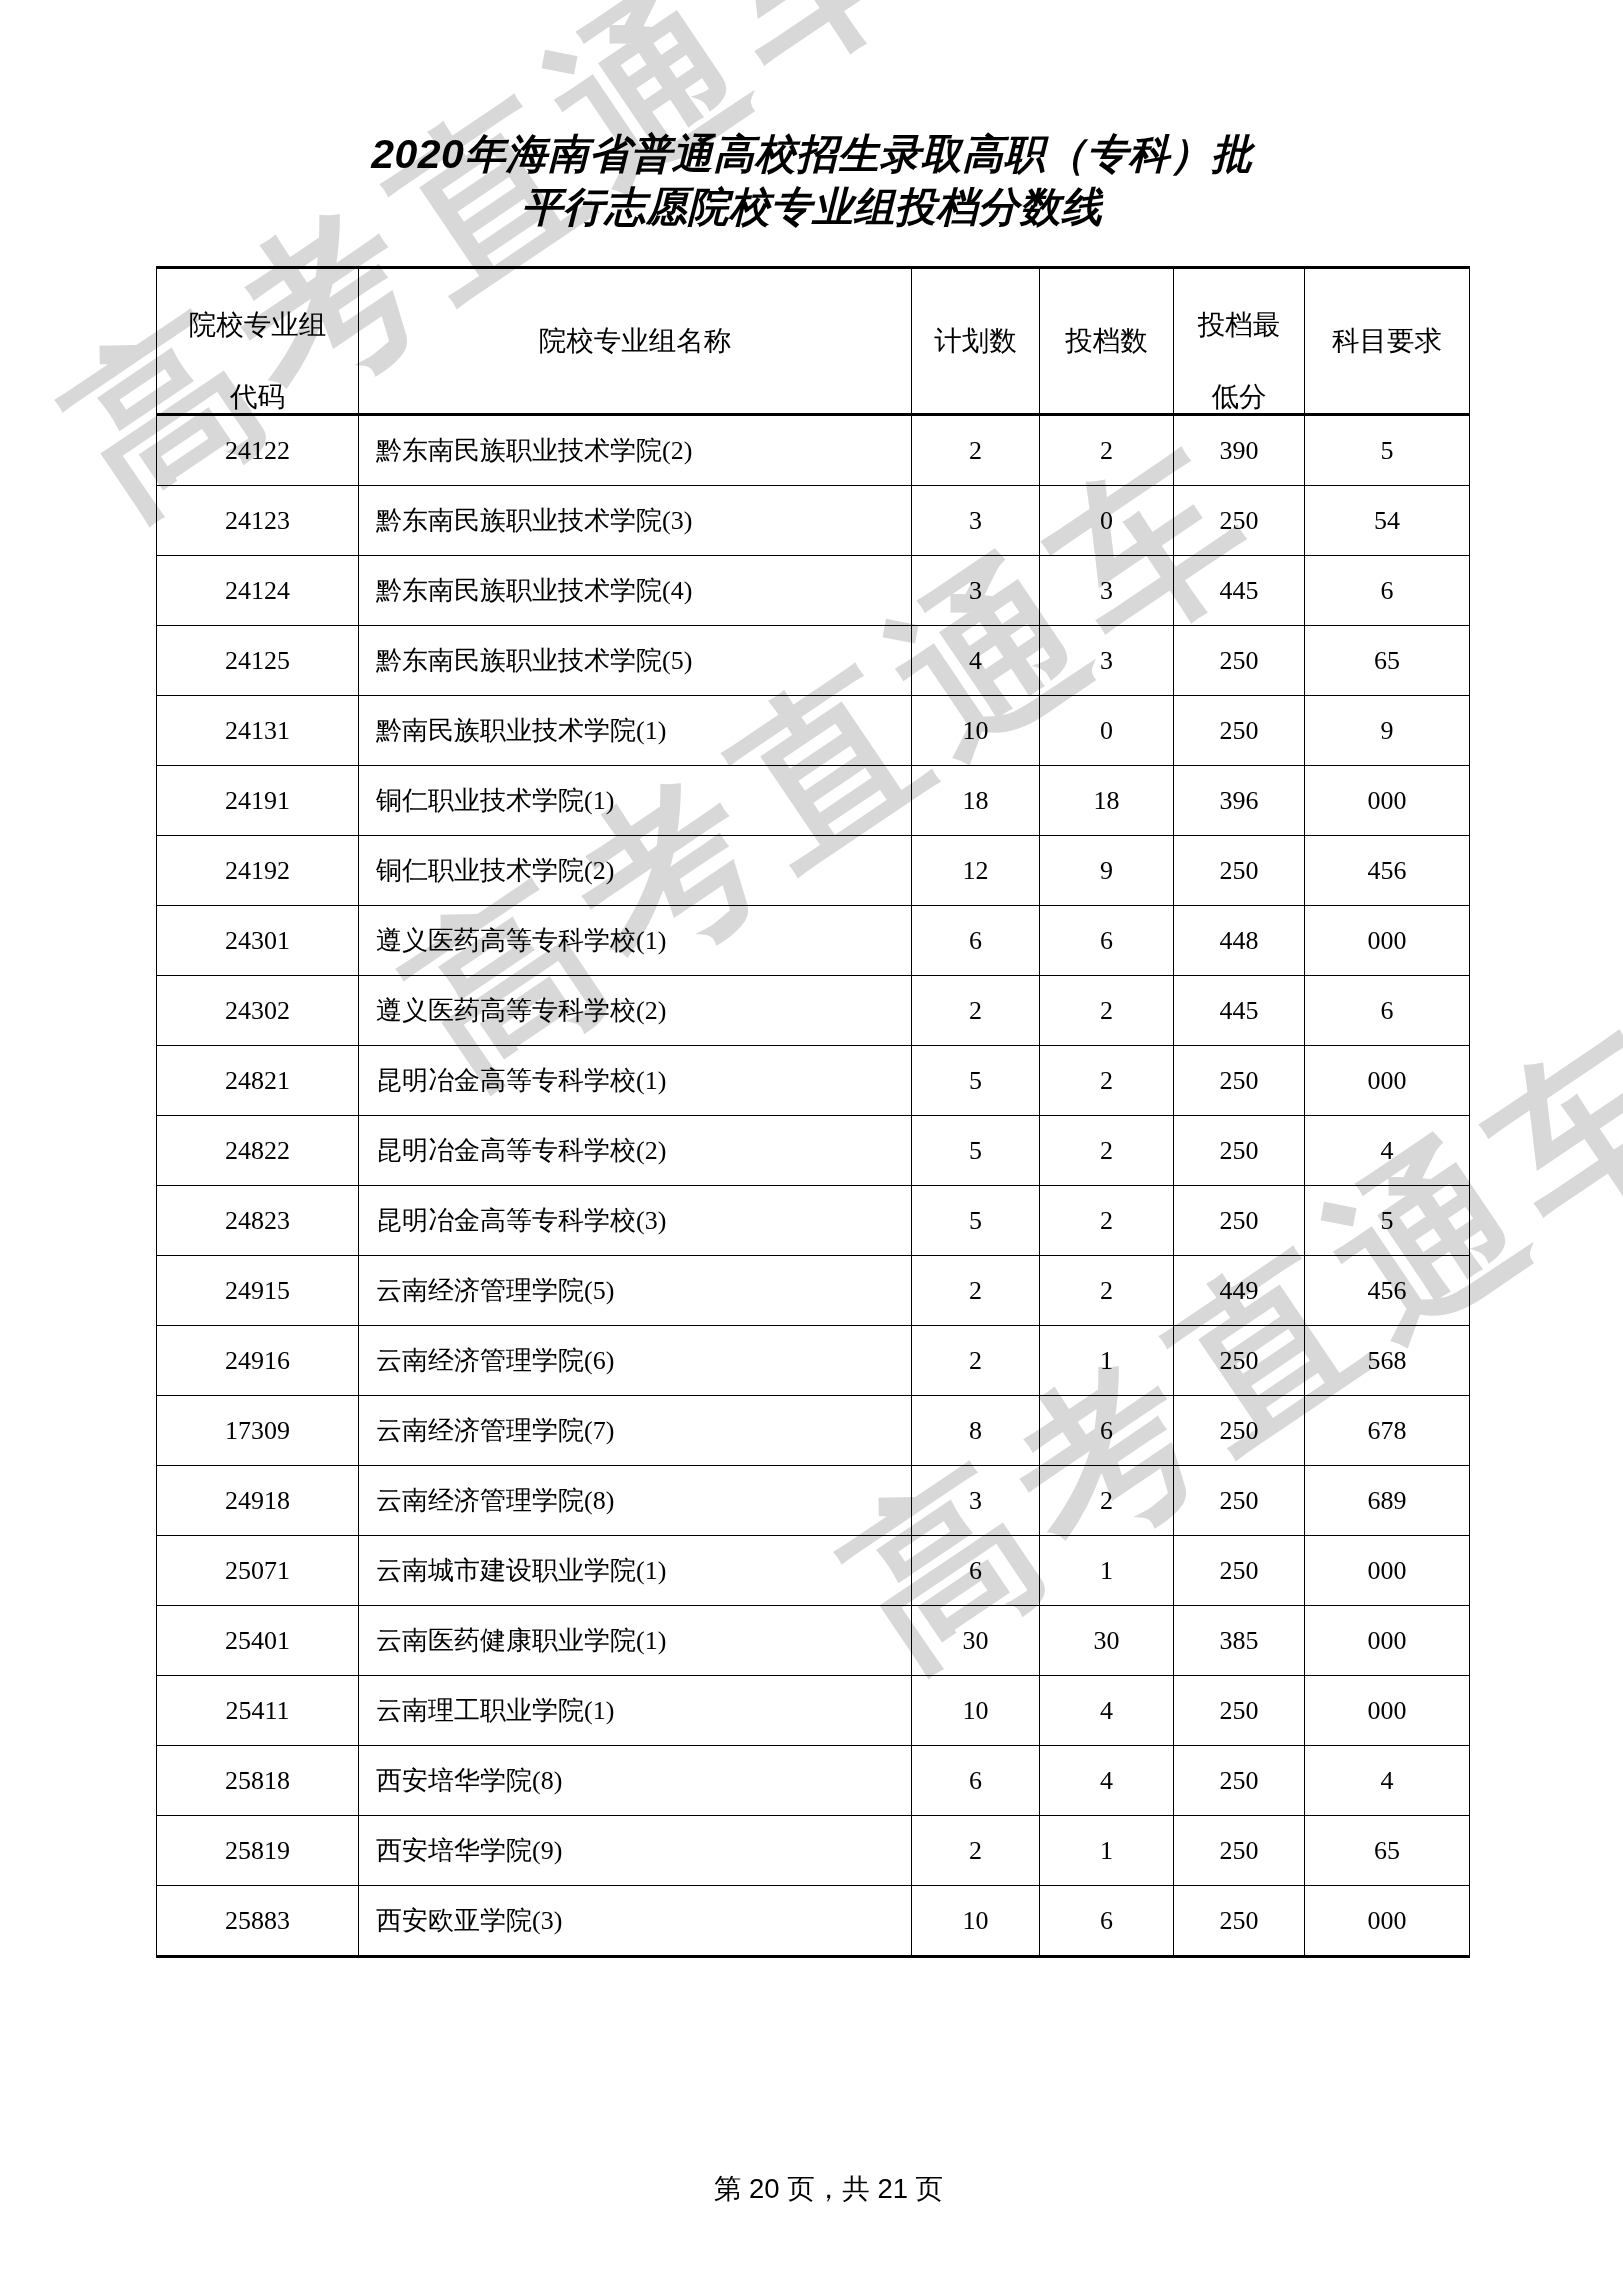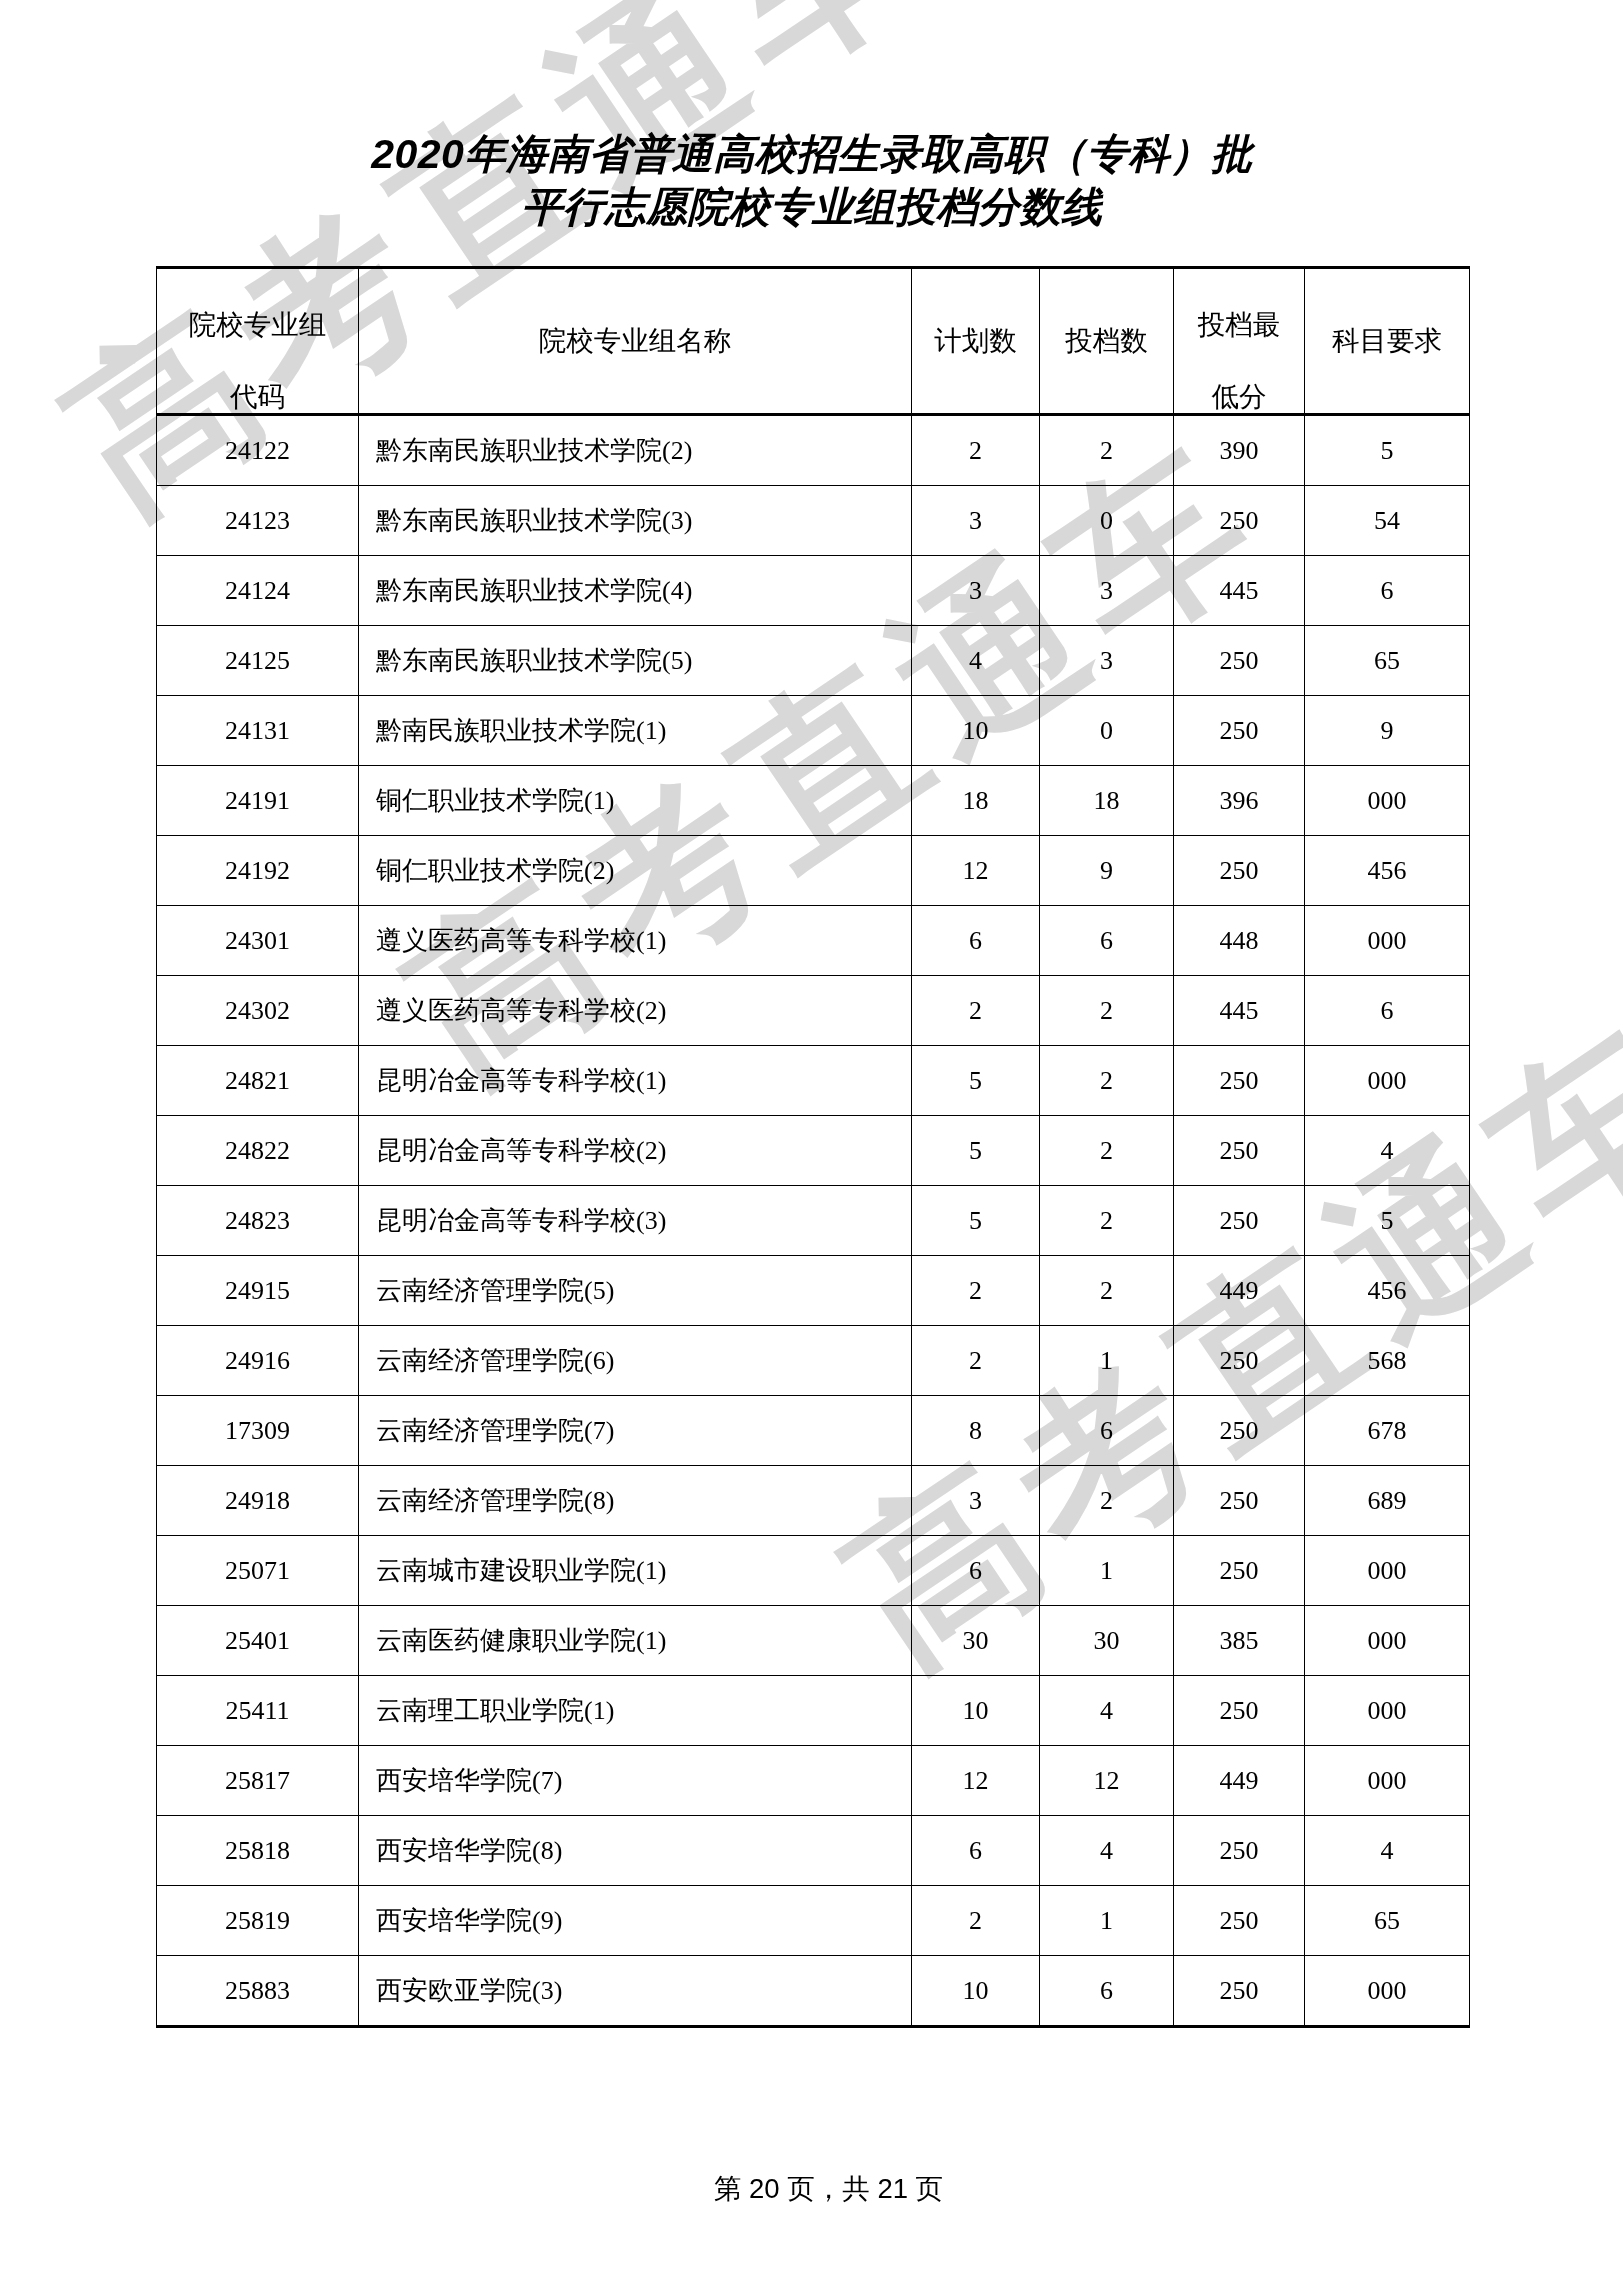--- a/index.html
+++ b/index.html
@@ -310,28 +310,20 @@
           </tr>
           <tr>
             <td class="c-code">25411</td>
             <td class="c-name">云南理工职业学院(1)</td>
             <td class="c-plan">10</td>
             <td class="c-sub">4</td>
             <td class="c-min">250</td>
             <td class="c-req">000</td>
           </tr>
           <tr>
-            <td class="c-code">25817</td>
-            <td class="c-name">西安培华学院(7)</td>
-            <td class="c-plan">12</td>
-            <td class="c-sub">12</td>
-            <td class="c-min">449</td>
-            <td class="c-req">000</td>
-          </tr>
-          <tr>
             <td class="c-code">25818</td>
             <td class="c-name">西安培华学院(8)</td>
             <td class="c-plan">6</td>
             <td class="c-sub">4</td>
             <td class="c-min">250</td>
             <td class="c-req">4</td>
           </tr>
           <tr>
             <td class="c-code">25819</td>
             <td class="c-name">西安培华学院(9)</td>

